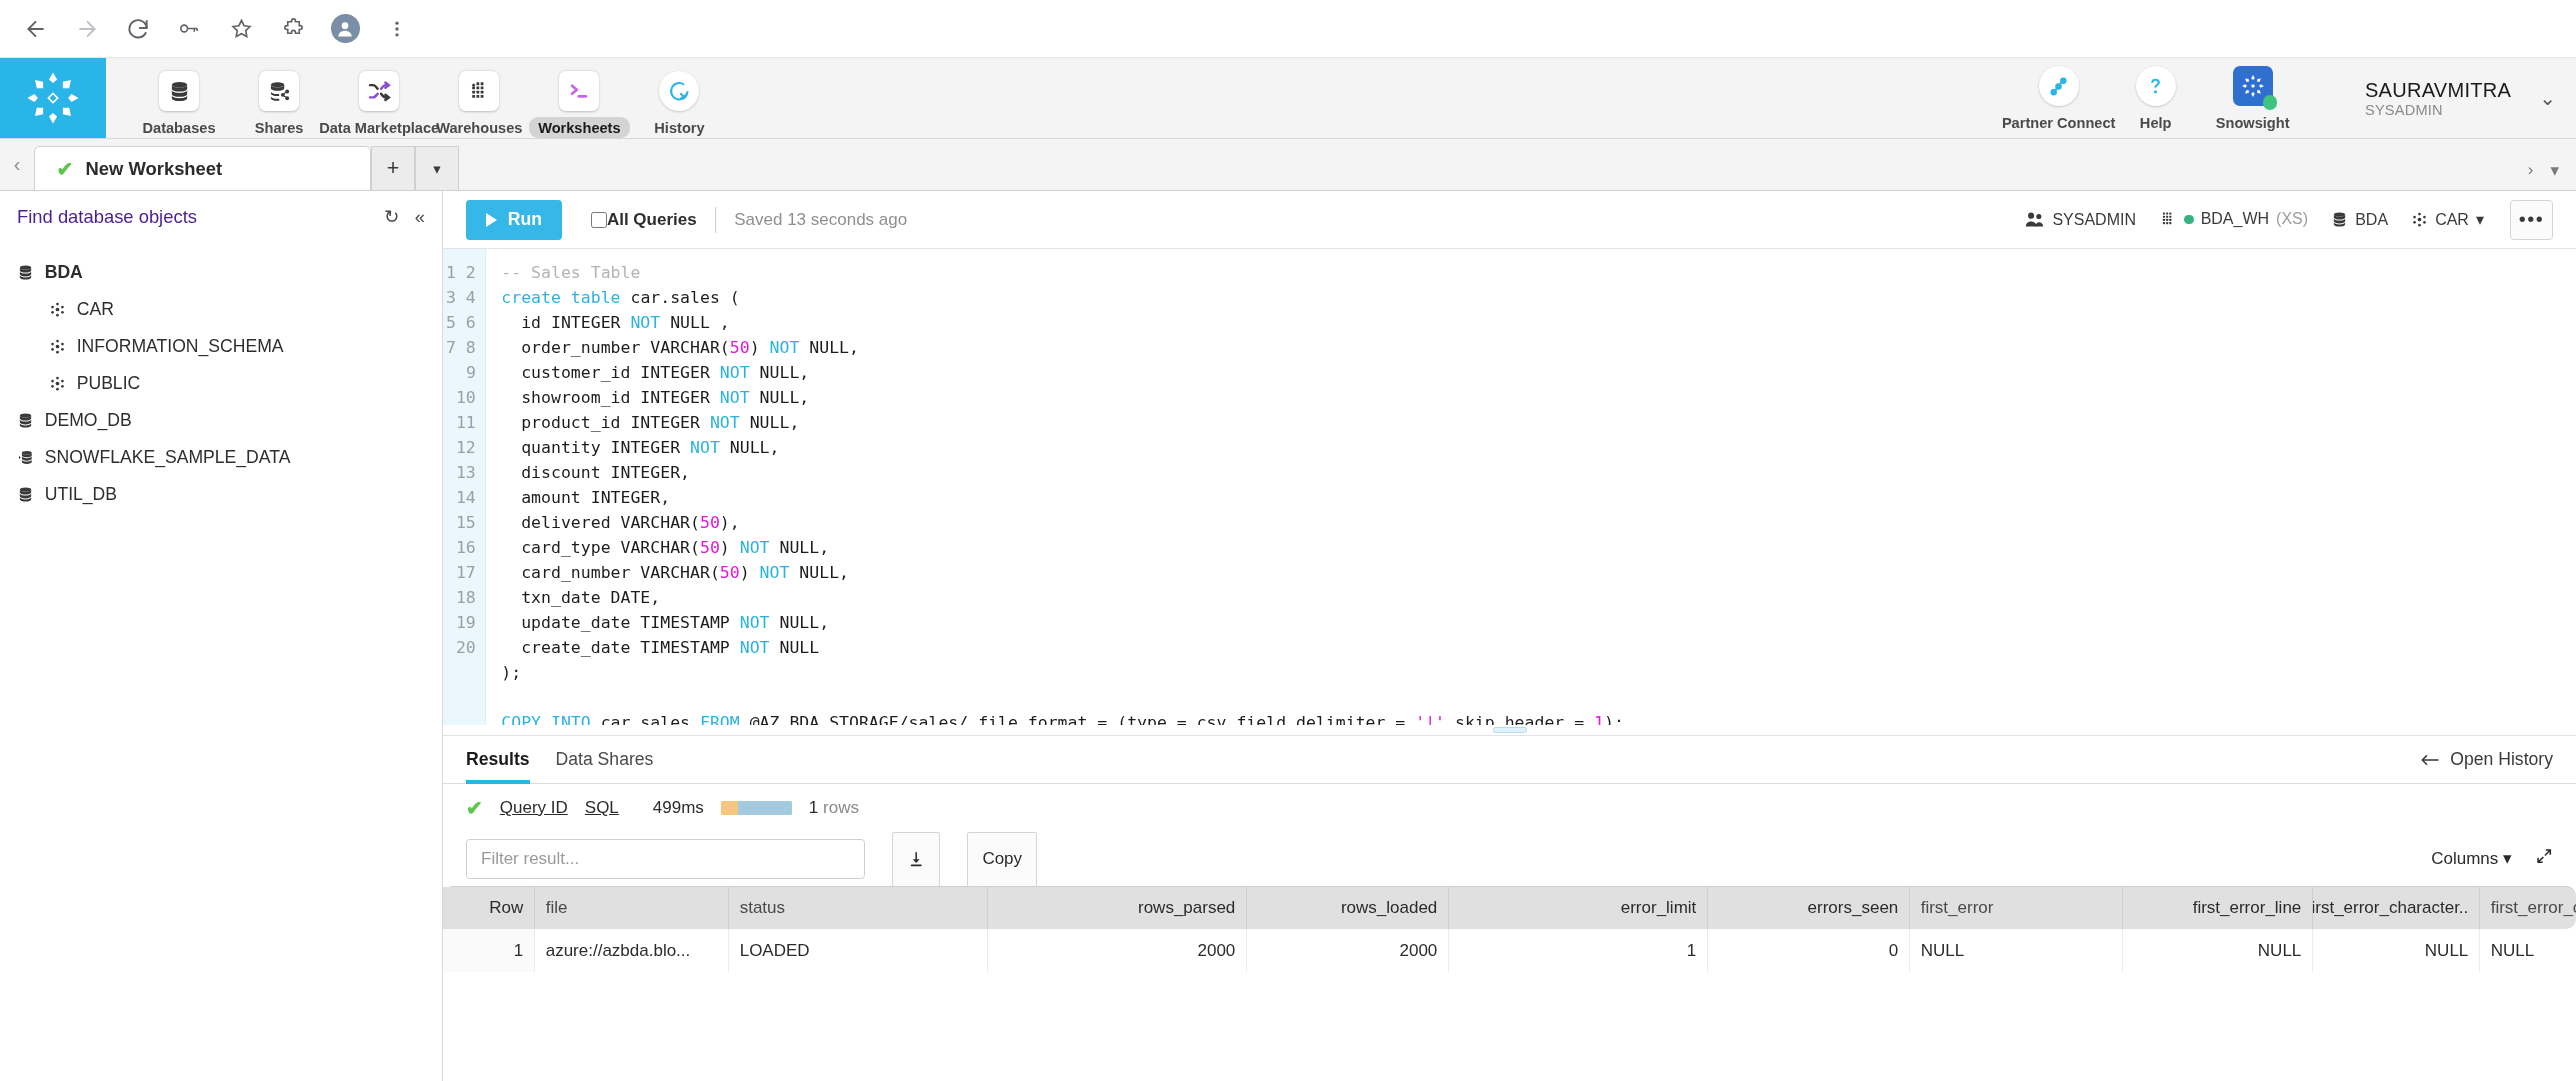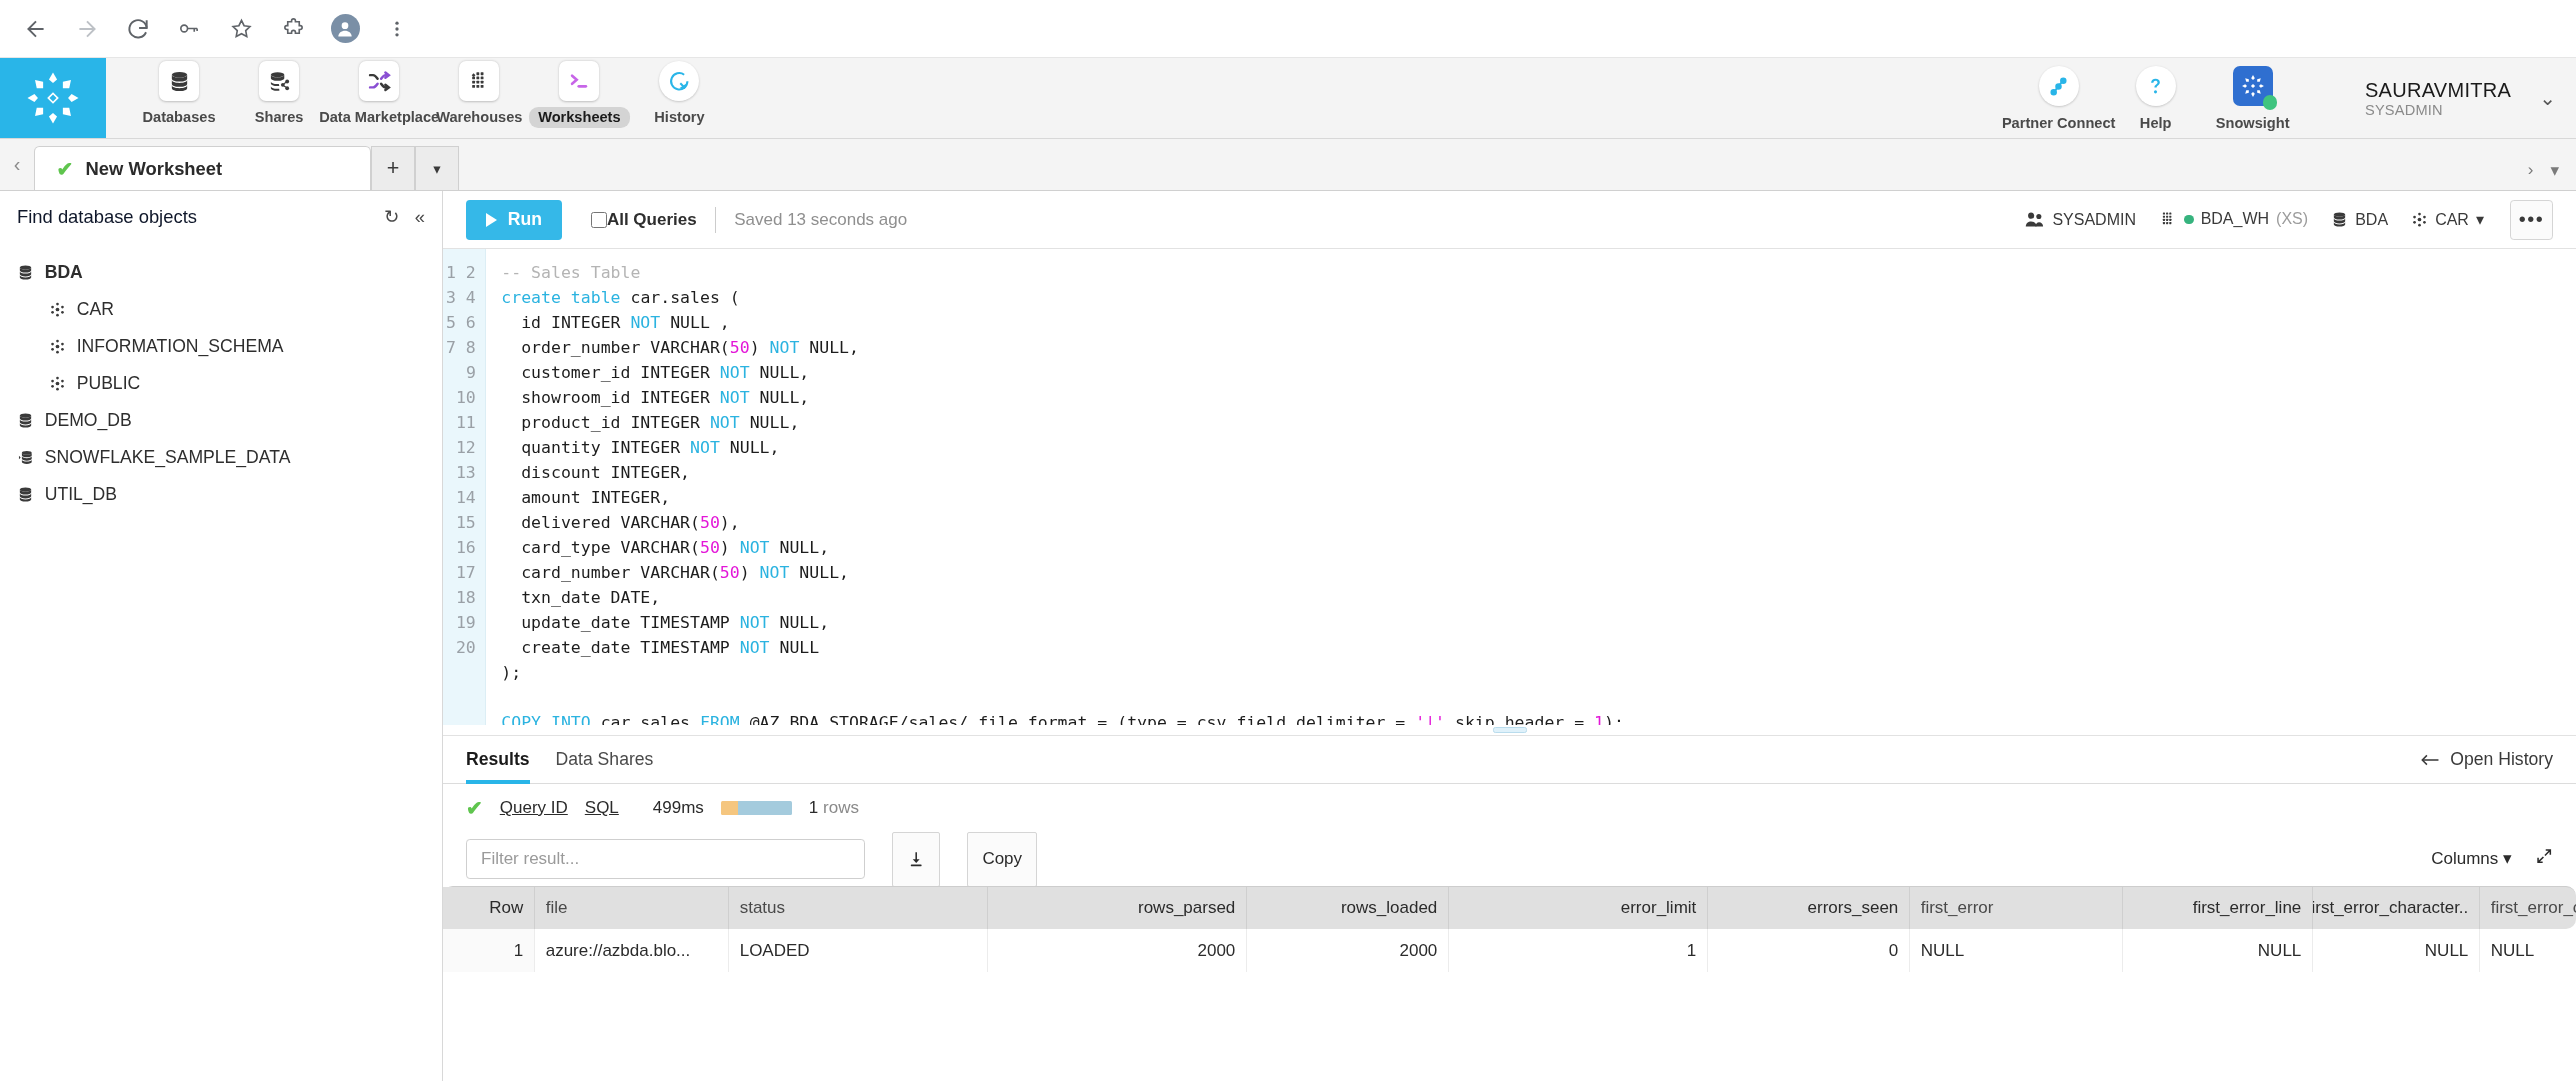--- a/index.html
+++ b/index.html
@@ -56,21 +56,21 @@
   .sf-header {
     height: 81px; width: 100%;
     background: #f4f4f4;
     display: flex; align-items: stretch;
     border-bottom: 0.8px solid #d8d8d8;
   }
   .sf-logo {
     width: 106px; background: #29b5e8;
     display: flex; align-items: center; justify-content: center;
   }
-  .sf-nav { display: flex; align-items: flex-start; padding-left: 24.5px; gap: 3.1px; }
+  .sf-nav { display: flex; align-items: flex-end; padding-left: 24.5px; gap: 3.1px; }
   .navitem {
     width: 97px;
     display: flex; flex-direction: column; align-items: center;
     gap: 6.1px; padding-top: 3.1px;
     cursor: pointer;
   }
   .navitem .tile {
     width: 40px; height: 40px;
     background: #ffffff; border-radius: 7px;
     box-shadow: 0 0.8px 2.3px rgba(0,0,0,0.22);
@@ -133,21 +133,21 @@
   
   .dbpanel {
     width: 443px; background: #ffffff;
     border-right: 0.8px solid #d8d8d8;
     padding: 0 17px;
   }
   .dbpanel-head {
     display: flex; align-items: center;
     height: 51px;
   }
-  .dbpanel-title { font-size: 18.4px; color: #0f172a; }
+  .dbpanel-title { font-size: 18.4px; color: #4c1d95; }
   .dbpanel-actions { margin-left: auto; display:flex; gap: 15.3px; color:#4a4a4a; font-size: 18.4px; }
   .dbsearch {
     width: 100%; height: 43px;
     border: 0.8px solid #cfcfcf; border-radius: 4.6px;
     padding: 0 14px; font-size: 17.6px; color:#333;
     font-family: "Liberation Sans", sans-serif;
     outline: none;
   }
   .dbsearch::placeholder { color: #9a9a9a; }
   .dbtree { margin-top: 12.3px; }

